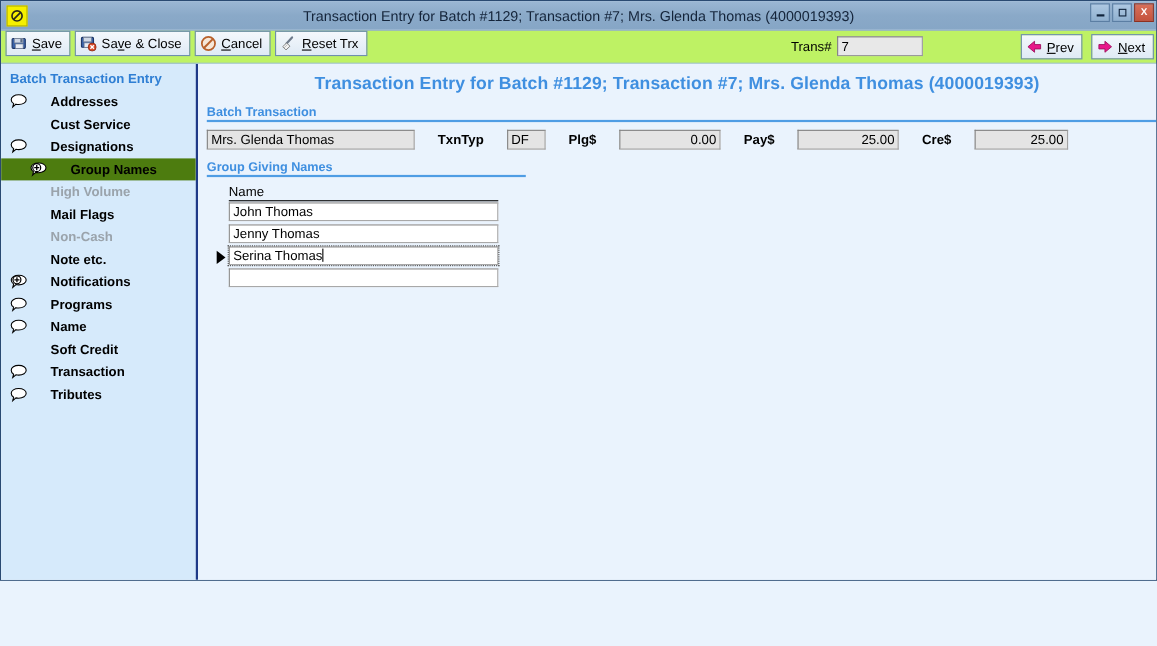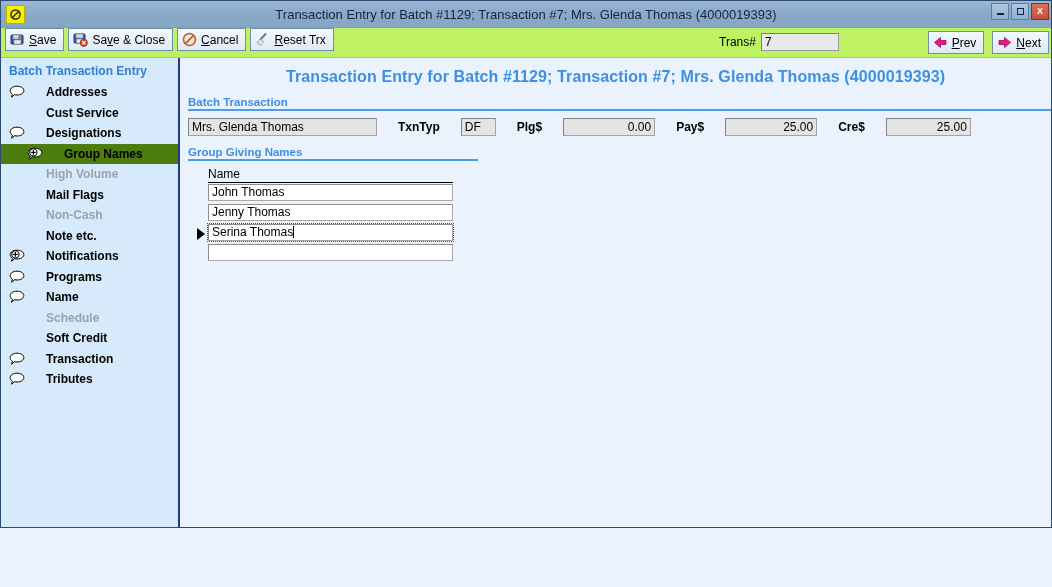--- a/index.html
+++ b/index.html
@@ -494,24 +494,20 @@
             </span>
             <span class="side-label">Programs</span>
           </div>
           <div class="side-item">
             <span class="side-icon">
               <svg width="16" height="14" viewBox="0 0 16 14">
                 <path d="M8 1.2 C11.9 1.2 14.8 3.1 14.8 5.6 C14.8 8.1 11.9 10 8 10 C7.1 10 6.3 9.9 5.5 9.7 L2.6 12.2 L3.4 9.2 C2 8.3 1.2 7 1.2 5.6 C1.2 3.1 4.1 1.2 8 1.2 Z" fill="#ffffff" stroke="#000000" stroke-width="1"></path>
               </svg>
             </span>
             <span class="side-label">Name</span>
-          </div>
-          <div class="side-item disabled">
-            <span class="side-icon"></span>
-            <span class="side-label">Schedule</span>
           </div>
           <div class="side-item">
             <span class="side-icon"></span>
             <span class="side-label">Soft Credit</span>
           </div>
           <div class="side-item">
             <span class="side-icon">
               <svg width="16" height="14" viewBox="0 0 16 14">
                 <path d="M8 1.2 C11.9 1.2 14.8 3.1 14.8 5.6 C14.8 8.1 11.9 10 8 10 C7.1 10 6.3 9.9 5.5 9.7 L2.6 12.2 L3.4 9.2 C2 8.3 1.2 7 1.2 5.6 C1.2 3.1 4.1 1.2 8 1.2 Z" fill="#ffffff" stroke="#000000" stroke-width="1"></path>
               </svg>

